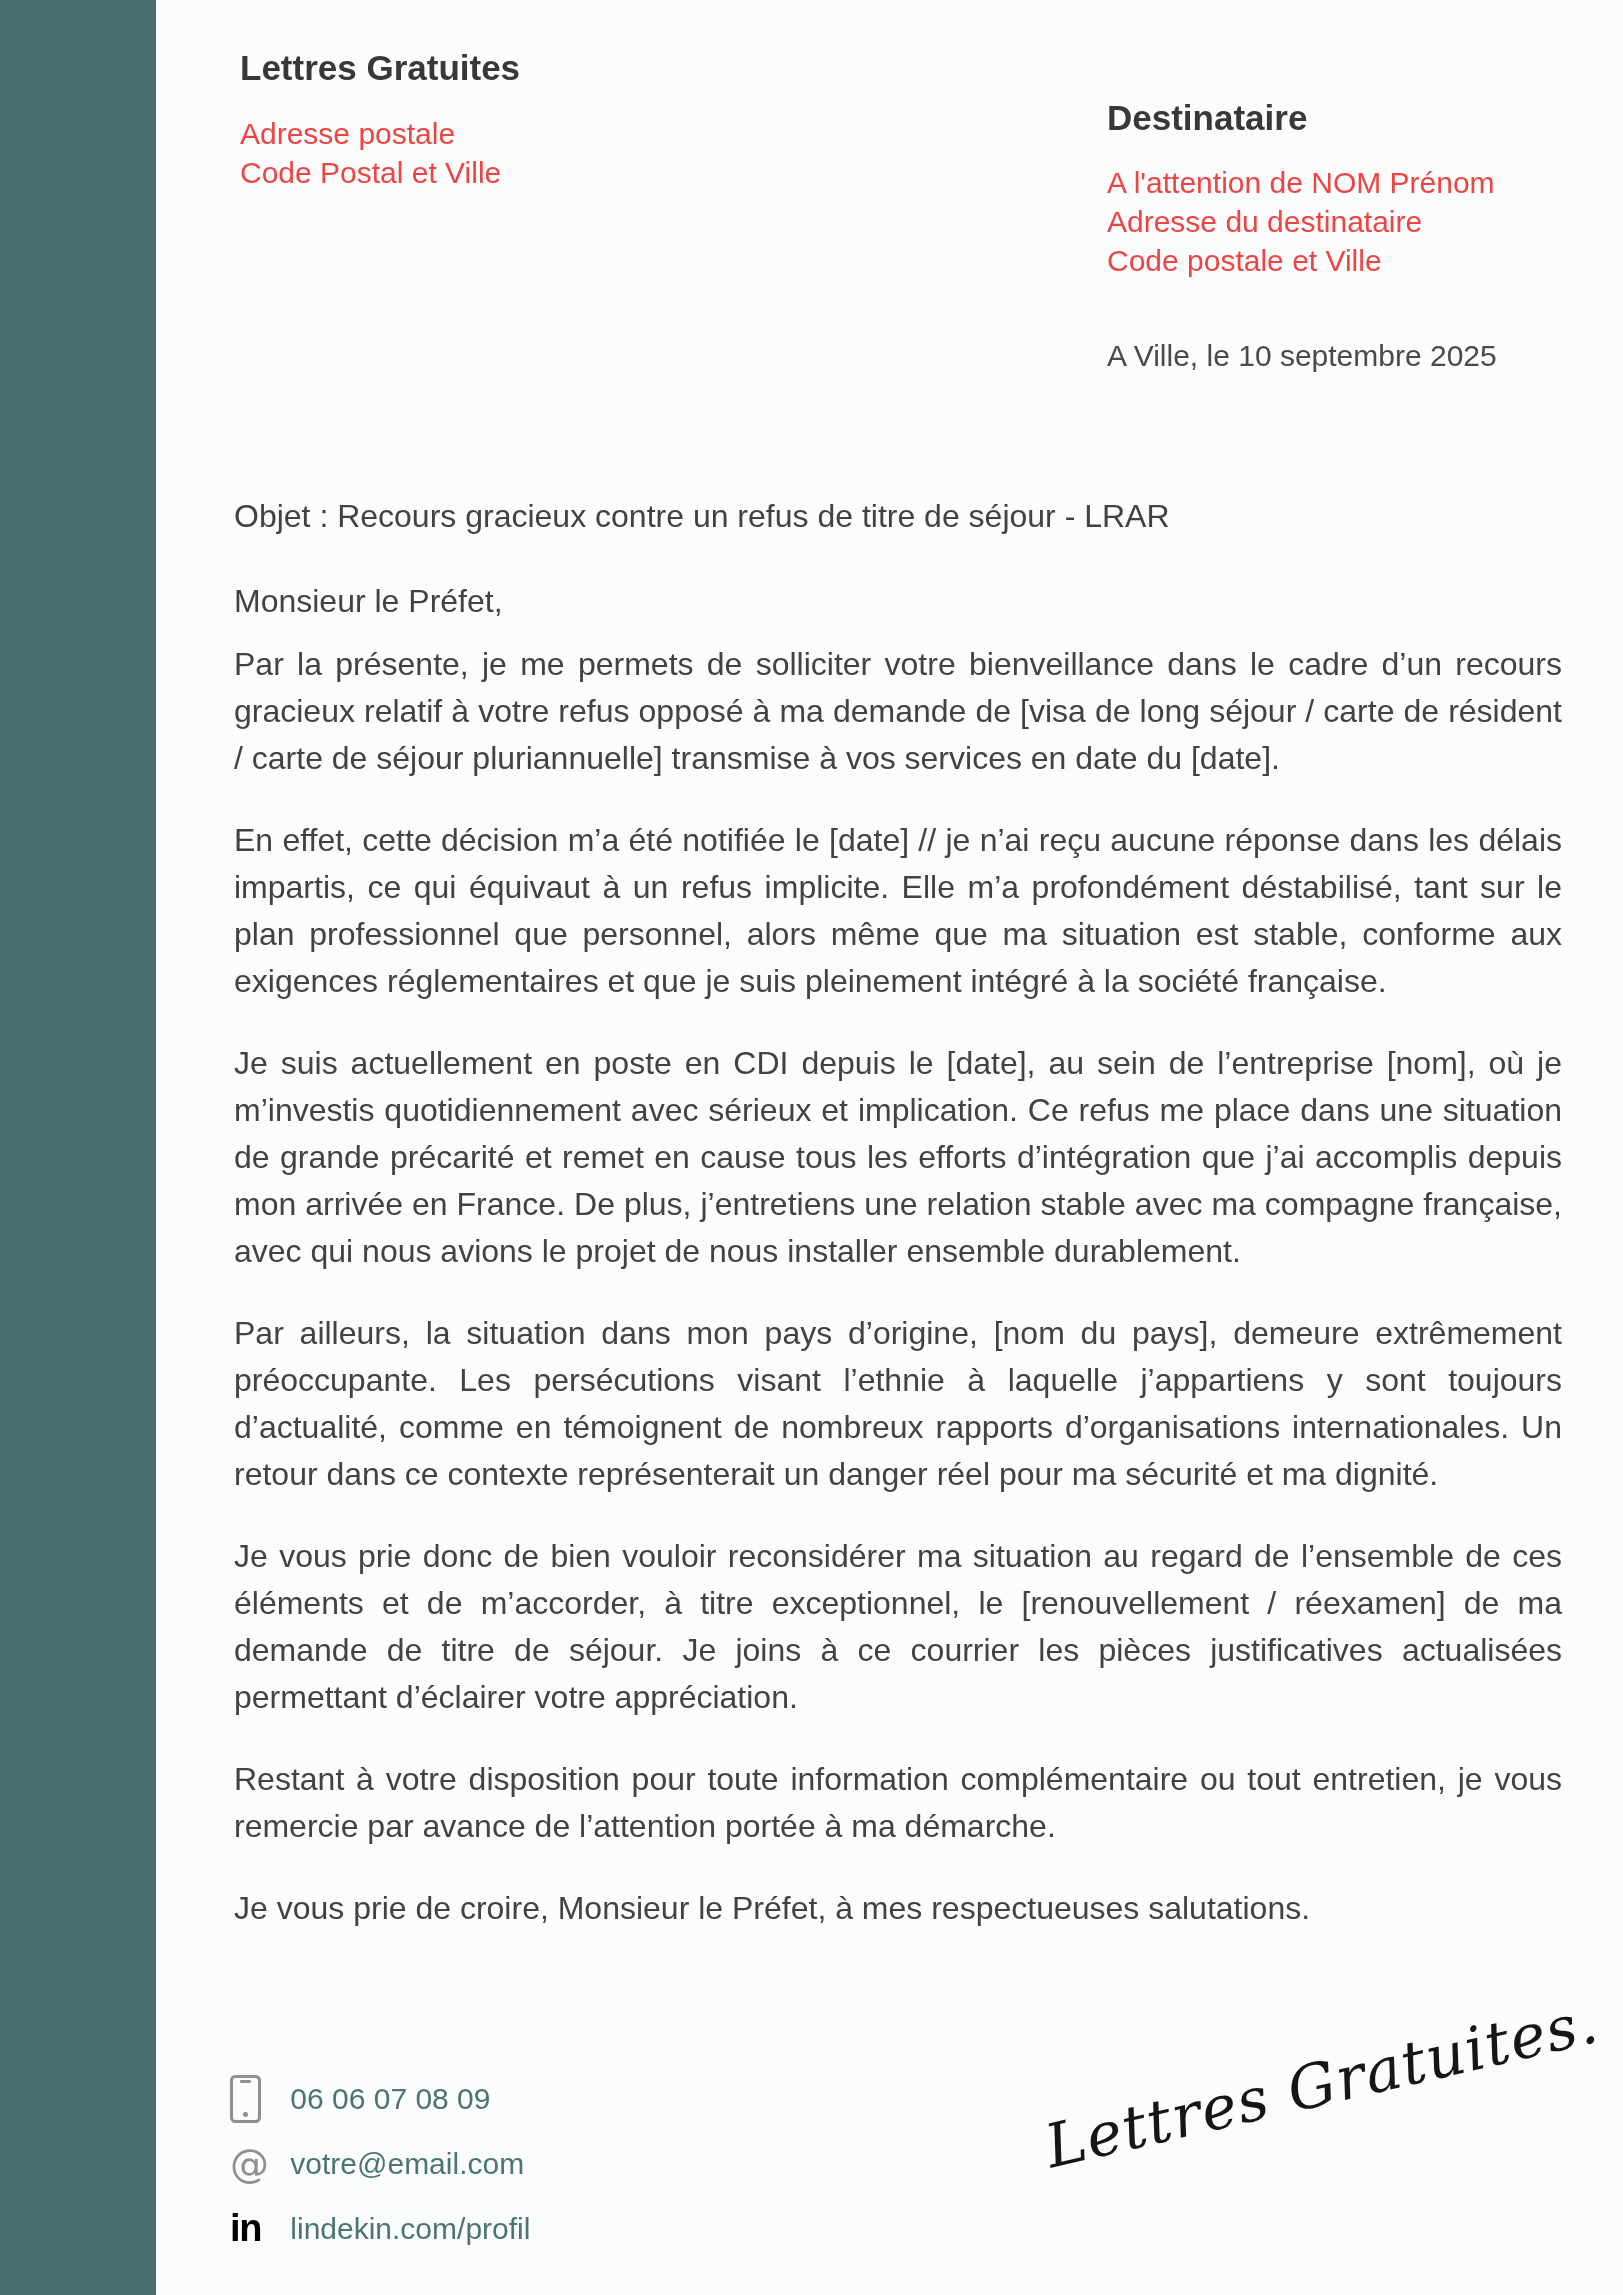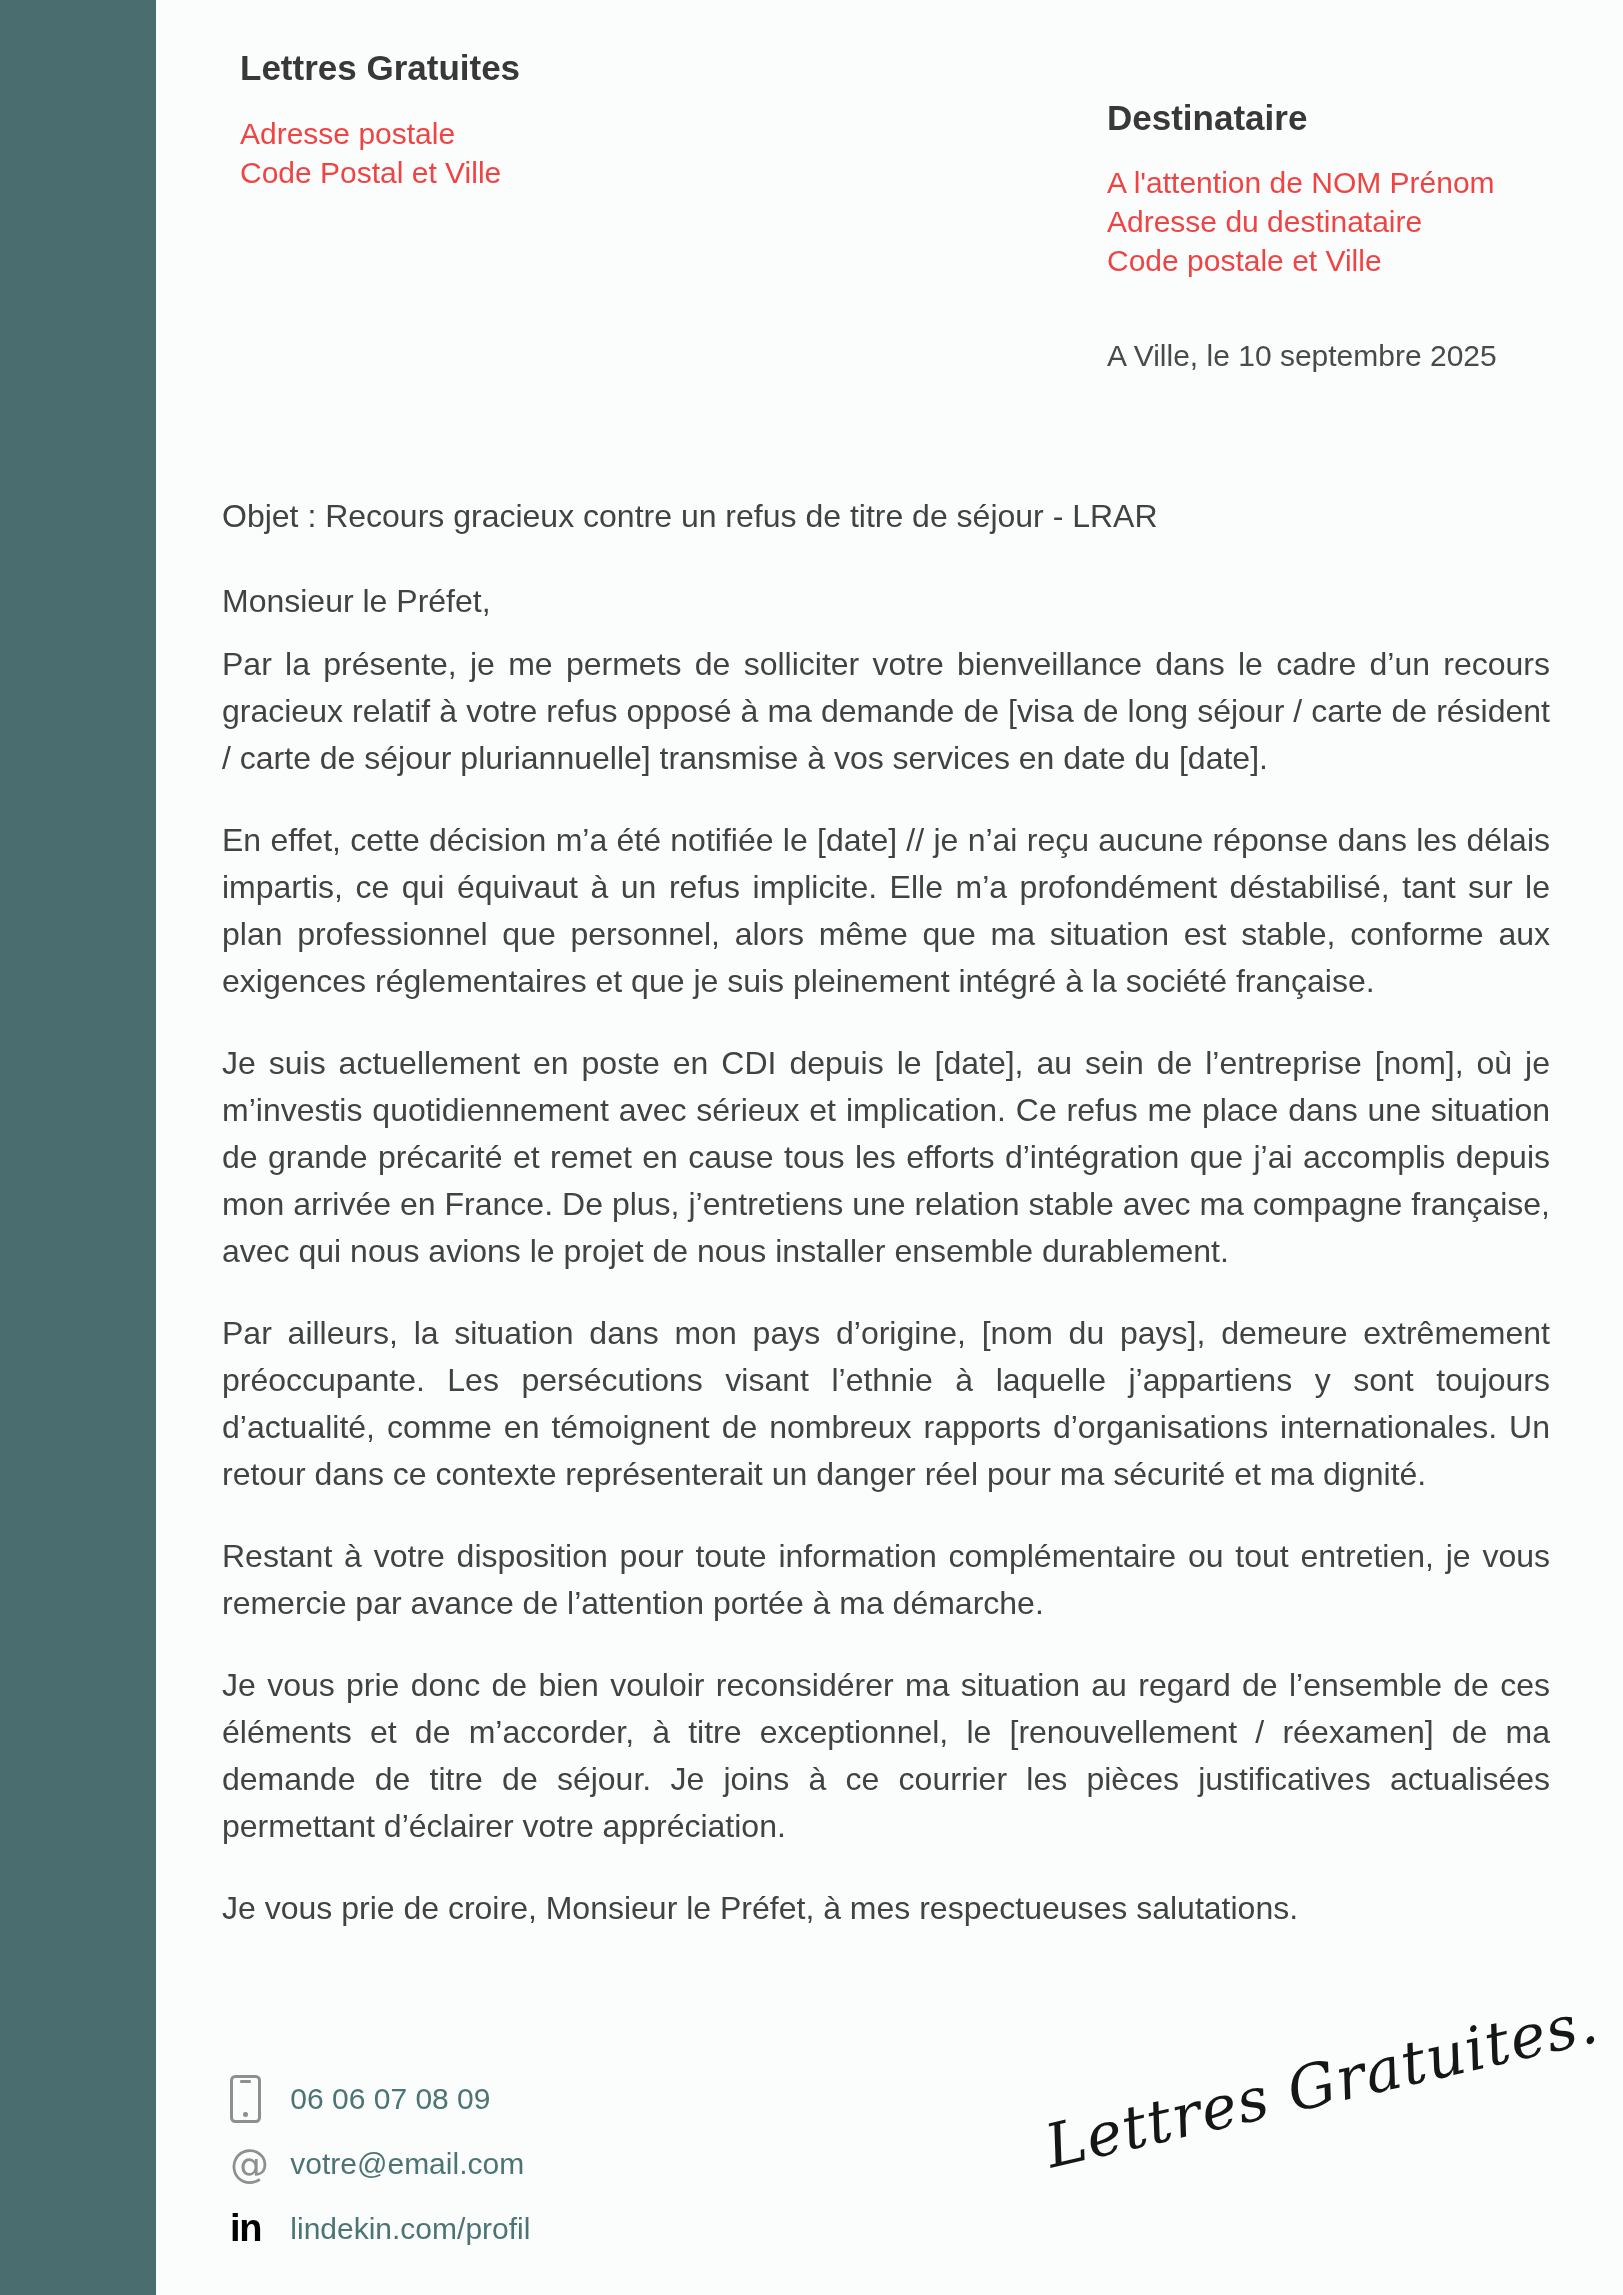--- a/index.html
+++ b/index.html
@@ -56,21 +56,21 @@
   }
   .date-line {
     margin-top: 56px;
     font-size: 30px;
     color: #4a4a4a;
     line-height: 39px;
   }
   
   .letter-body {
     position: absolute;
-    left: 222px;
+    left: 234px;
     top: 493px;
     width: 1328px;
   }
   .letter-body p {
     margin: 0 0 35px 0;
     font-size: 32px;
     line-height: 47px;
     color: #424242;
     text-align: justify;
   }
@@ -172,22 +172,22 @@
     <div class="date-line">A Ville, le 10 septembre 2025</div>
   </div>
 
   <div class="letter-body">
     <p class="subject">Objet : Recours gracieux contre un refus de titre de séjour - LRAR</p>
     <p class="salutation">Monsieur le Préfet,</p>
     <p>Par la présente, je me permets de solliciter votre bienveillance dans le cadre d’un recours gracieux relatif à votre refus opposé à ma demande de [visa de long séjour / carte de résident / carte de séjour pluriannuelle] transmise à vos services en date du [date].</p>
     <p>En effet, cette décision m’a été notifiée le [date] // je n’ai reçu aucune réponse dans les délais impartis, ce qui équivaut à un refus implicite. Elle m’a profondément déstabilisé, tant sur le plan professionnel que personnel, alors même que ma situation est stable, conforme aux exigences réglementaires et que je suis pleinement intégré à la société française.</p>
     <p>Je suis actuellement en poste en CDI depuis le [date], au sein de l’entreprise [nom], où je m’investis quotidiennement avec sérieux et implication. Ce refus me place dans une situation de grande précarité et remet en cause tous les efforts d’intégration que j’ai accomplis depuis mon arrivée en France. De plus, j’entretiens une relation stable avec ma compagne française, avec qui nous avions le projet de nous installer ensemble durablement.</p>
     <p>Par ailleurs, la situation dans mon pays d’origine, [nom du pays], demeure extrêmement préoccupante. Les persécutions visant l’ethnie à laquelle j’appartiens y sont toujours d’actualité, comme en témoignent de nombreux rapports d’organisations internationales. Un retour dans ce contexte représenterait un danger réel pour ma sécurité et ma dignité.</p>
+    <p>Je vous prie donc de bien vouloir reconsidérer ma situation au regard de l’ensemble de ces éléments et de m’accorder, à titre exceptionnel, le [renouvellement / réexamen] de ma demande de titre de séjour. Je joins à ce courrier les pièces justificatives actualisées permettant d’éclairer votre appréciation.</p>
     <p>Restant à votre disposition pour toute information complémentaire ou tout entretien, je vous remercie par avance de l’attention portée à ma démarche.</p>
-    <p>Je vous prie donc de bien vouloir reconsidérer ma situation au regard de l’ensemble de ces éléments et de m’accorder, à titre exceptionnel, le [renouvellement / réexamen] de ma demande de titre de séjour. Je joins à ce courrier les pièces justificatives actualisées permettant d’éclairer votre appréciation.</p>
     <p class="closing">Je vous prie de croire, Monsieur le Préfet, à mes respectueuses salutations.</p>
   </div>
 
   <div class="contact">
     <div class="contact-row">
       <div class="icon-cell">
           <span class="phone-icon"></span>
         </div>
       <span class="contact-text">06 06 07 08 09</span>
     </div>

